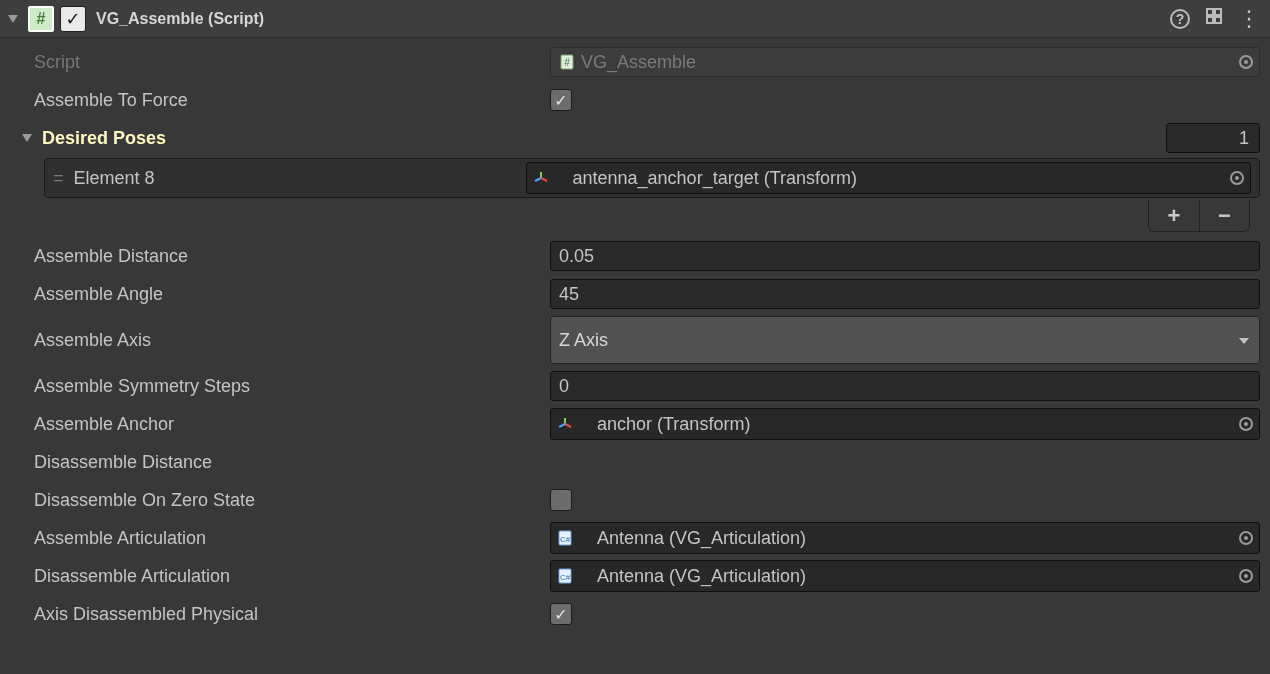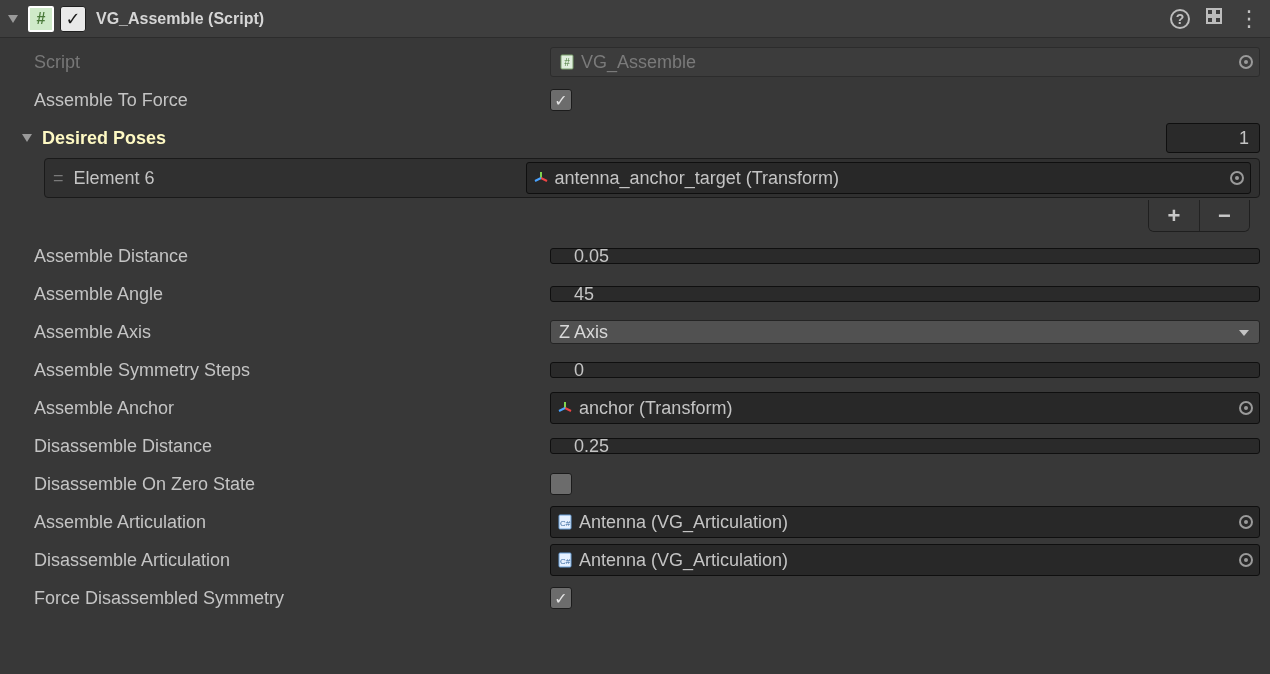--- a/index.html
+++ b/index.html
@@ -112,33 +112,33 @@
     padding: 0 8px;
     color: #7a7a7a;
     gap: 6px;
     position: relative;
   }
   .input-field {
     flex: 1;
     background: #2a2a2a;
     border: 1px solid #0f0f0f;
     border-radius: 3px;
-    height: 16px;
+    height: 30px;
     color: #c4c4c4;
-    padding: 0 23px;
+    padding: 0 8px;
     font-size: 18px;
     font-family: inherit;
     outline: none;
   }
   .dropdown {
     flex: 1;
     background: #515151;
     border: 1px solid #242424;
     border-radius: 3px;
-    height: 24px;
+    height: 48px;
     color: #d8d8d8;
     padding: 0 24px 0 8px;
     display: flex;
     align-items: center;
     position: relative;
   }
   .dropdown::after {
     content: "";
     position: absolute;
     right: 10px;
@@ -153,21 +153,21 @@
     flex: 1;
     background: #282828;
     border: 1px solid #0f0f0f;
     border-radius: 3px;
     height: 32px;
     display: flex;
     align-items: center;
     padding: 0 32px 0 6px;
     color: #c4c4c4;
     position: relative;
-    gap: 6px;
+    gap: 24px;
   }
   .objfield .picker, .readonly-field .picker {
     position: absolute;
     right: 6px;
     top: 50%;
     transform: translateY(-50%);
     width: 14px; height: 14px;
     border: 2px solid #9a9a9a;
     border-radius: 50%;
     display: flex; align-items: center; justify-content: center;
@@ -297,21 +297,21 @@
         <span class="bold">Desired Poses</span>
       </div>
       <div class="value-col" style="justify-content:flex-end;">
         <input class="count-input" value="1" style="">
       </div>
     </div>
 
     <div class="list-row">
       <div class="list-element">
         <span class="drag-handle">=</span>
-        <span class="element-label">Element 6</span>
+        <span class="element-label">Element 8</span>
         <div class="objfield">
           <span class="transform-icon">
             <svg width="16" height="16" viewBox="0 0 16 16">
                 <path d="M8 8 L8 2" stroke="#7fd34f" stroke-width="2"></path>
                 <path d="M8 8 L14 11" stroke="#e44" stroke-width="2"></path>
                 <path d="M8 8 L2 11" stroke="#4aa3ff" stroke-width="2"></path>
               </svg>
           </span>
           <span>antenna_anchor_target (Transform)</span>
           <span class="picker"></span>
@@ -368,23 +368,20 @@
               </svg>
           </span>
           <span>anchor (Transform)</span>
           <span class="picker"></span>
         </div>
       </div>
     </div>
 
     <div class="row">
       <div class="label-col">Disassemble Distance</div>
-      <div class="value-col">
-        <input class="input-field" value="0.25" style="">
-      </div>
     </div>
 
     <div class="row">
       <div class="label-col">Disassemble On Zero State</div>
       <div class="value-col">
         <span class="checkbox small"></span>
       </div>
     </div>
 
     <div class="row">
@@ -413,20 +410,20 @@
                 <text x="8" y="12" text-anchor="middle" font-size="8" fill="#3a6aa0">C#</text>
               </svg>
           </span>
           <span>Antenna (VG_Articulation)</span>
           <span class="picker"></span>
         </div>
       </div>
     </div>
 
     <div class="row">
-      <div class="label-col">Force Disassembled Symmetry</div>
+      <div class="label-col">Axis Disassembled Physical</div>
       <div class="value-col">
         <span class="checkbox small checked"></span>
       </div>
     </div>
 
   </div>
 </div>
 
 </body></html>

